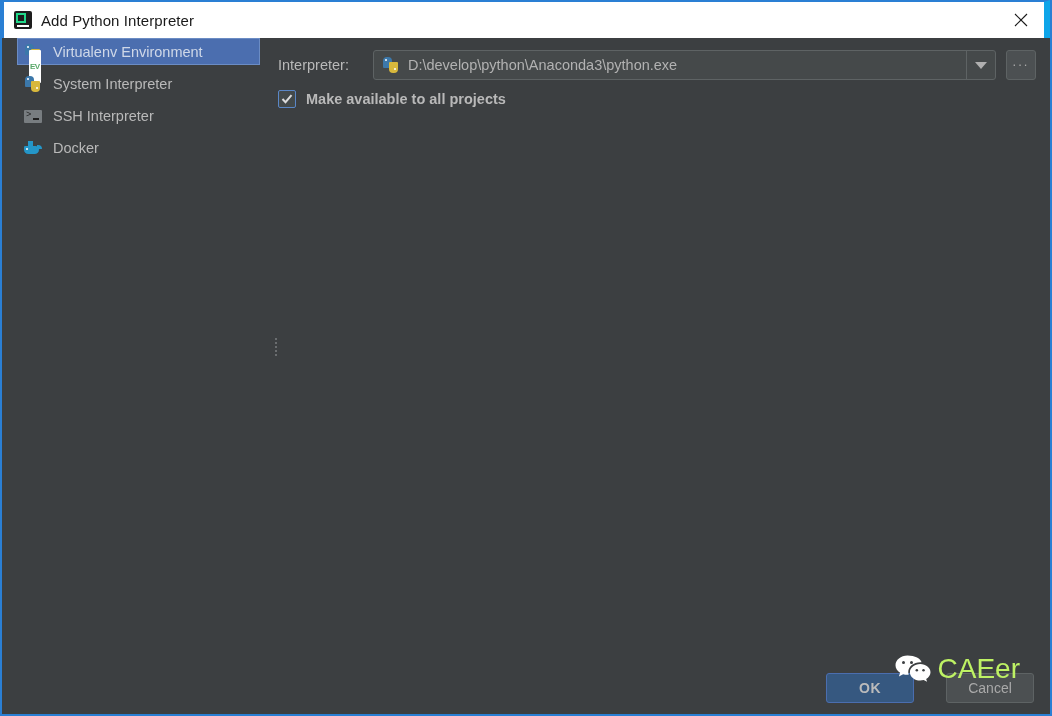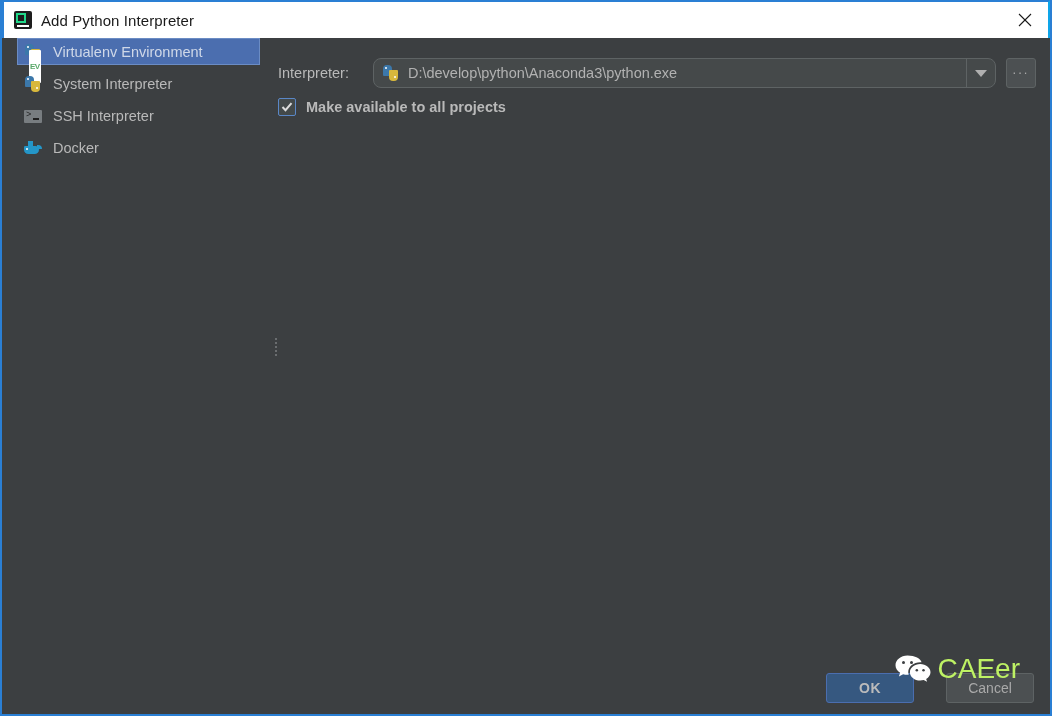--- a/index.html
+++ b/index.html
@@ -20,21 +20,21 @@
     background: #3c3f41;
     overflow: hidden;
   }
   
   .titlebar {
     position: relative;
     height: 38px;
     background: #ffffff;
     border-top: 2px solid #2a7fd4;
     border-left: 2px solid #2a7fd4;
-    border-right: 2px solid #0ea5e9;
+    border-right: 6px solid #0ea5e9;
     box-sizing: border-box;
     display: flex;
     align-items: center;
     text-align: center;
   }
   .title-icon {
     width: 18px;
     height: 18px;
     margin-left: 10px;
     margin-right: 9px;
@@ -213,42 +213,42 @@
   .splitter i {
     display: block;
     width: 2px; height: 2px;
     background: #6a6d6f;
     margin: 0 auto 2px auto;
   }
 
   
   .main {
     position: absolute;
-    left: 274px; right: 0; top: 0; bottom: 0; margin-top: 8px;
+    left: 274px; right: 0; top: 0; bottom: 0;
   }
   .row-interp {
     position: absolute;
     left: 0; top: 12px;
     right: 12px;
     display: flex;
     align-items: center;
   }
   .interp-label {
     font-size: 14.5px;
     color: #b9b9b9;
     white-space: nowrap;
   }
   .combo {
     position: relative;
     margin-left: 24px;
     flex: 1;
     height: 30px;
     background: #45494a;
     border: 1px solid #5e6364;
-    border-radius: 8px;
+    border-radius: 3px;
     display: flex;
     align-items: center;
     box-sizing: border-box;
     min-width: 0;
   }
   .combo-ico {
     width: 18px; height: 18px;
     position: relative;
     margin-left: 8px;
     flex: none;

